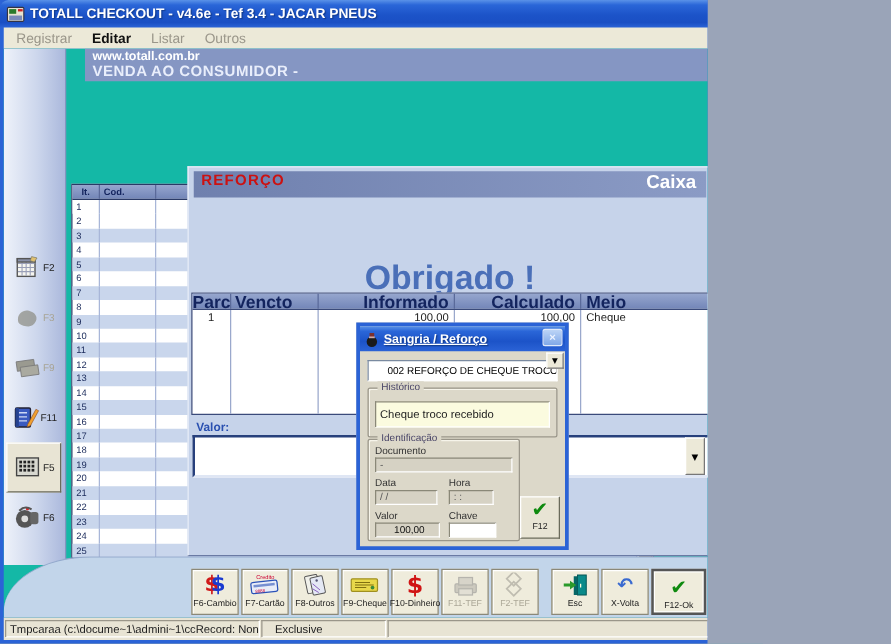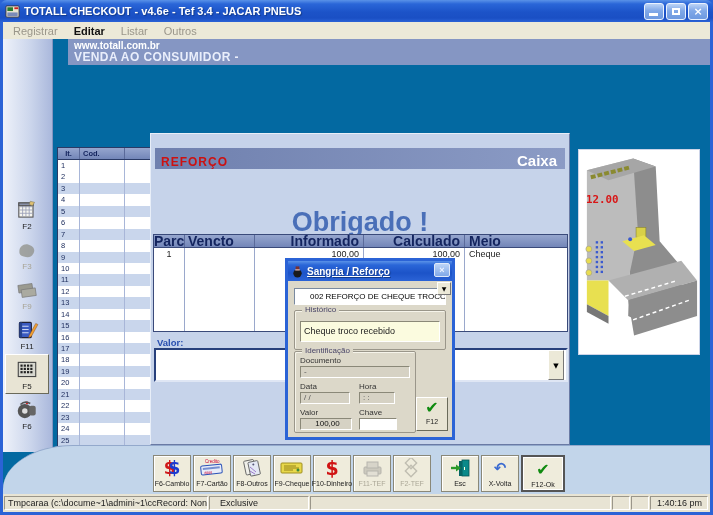--- a/index.html
+++ b/index.html
@@ -1,49 +1,49 @@
 <!DOCTYPE html>
 <html><head>
 <meta charset="utf-8">
 <style>
   * { margin:0; padding:0; box-sizing:border-box; }
   html,body { background:#9aa4b8; }
   body { font-family:"Liberation Sans", sans-serif; }
-  #app { position:relative; width:713px; height:515px; background:#2b63d6; overflow:hidden; }
+  #app { position:relative; width:566px; height:515px; background:#2b63d6; overflow:hidden; }
 
   
   #titlebar { position:absolute; left:0; top:0; width:713px; height:22px;
     background:linear-gradient(180deg,#5a92e8 0%,#2a66d8 18%,#1c53c8 55%,#1a4fc4 82%,#2b63d6 100%);
     border-radius:7px 7px 0 0; display:flex; align-items:center; }
   #app-icon { width:15px; height:15px; margin:0 4px 0 5px; }
   #title-text { color:#fff; font-weight:bold; font-size:11px; text-shadow:1px 1px 1px #123a8a; white-space:nowrap; }
   #win-buttons { position:absolute; right:5px; top:3px; display:flex; gap:2px; }
   .winbtn { width:20px; height:17px; border-radius:3px; border:1px solid #eaf2ff;
     background:linear-gradient(180deg,#bcd4f6,#80a8e8 45%,#6d99e0); position:relative; }
   .winbtn .bar { position:absolute; left:4px; bottom:3px; width:9px; height:3px; background:#fff; }
   .winbtn .box { position:absolute; left:5px; top:4px; width:8px; height:7px; border:2px solid #fff; }
   .winbtn .x { position:absolute; left:0; top:0; width:100%; text-align:center; color:#fff; font-weight:bold; font-size:11px; line-height:15px; font-family:"DejaVu Sans",sans-serif; }
 
   
   #menubar { position:absolute; left:3px; top:22px; width:707px; height:17px; background:#ece9d8; display:flex; align-items:center; padding-left:2px; }
   .menu-item { font-size:11px; padding:1px 8px; color:#9a968a; }
   .menu-item.active { color:#111; font-weight:bold; }
 
   
-  #content { position:absolute; left:3px; top:39px; width:707px; height:455px; background:#0369a1; overflow:hidden; }
+  #content { position:absolute; left:3px; top:39px; width:707px; height:455px; background:#14b8a6; overflow:hidden; }
 
   #band { position:absolute; left:65px; top:0; width:642px; height:26px; background:#8596c3; padding:1px 0 0 6px; }
   #band-url { font-size:10px; font-weight:bold; color:#ffffff; line-height:11px; }
   #band-mode { font-size:12px; font-weight:bold; color:#e9eefb; letter-spacing:.4px; line-height:13px; }
 
   
   #sidebar { position:absolute; left:0; top:0; width:50px; height:413px;
     background:linear-gradient(90deg,#eef2fa 0%,#ccd6ec 55%,#aab8dc 100%); border-right:1px solid #8494c0; }
   #sidebar-buttons { position:absolute; left:2px; top:155px; width:44px; display:flex; flex-direction:column; }
-  .sbtn { height:40px; display:flex; flex-direction:column; align-items:center; justify-content:center; }
+  .sbtn { height:40px; display:flex; flex-direction:row; align-items:center; justify-content:center; }
   .sbtn .sicon { width:24px; height:24px; }
   .sbtn .sicon svg { width:100%; height:100%; }
   .sbtn .slabel { font-size:8px; color:#222; line-height:9px; }
   .sbtn.disabled .slabel { color:#a8a494; }
   .sbtn.pressed { background:#e8e4d4; border:1px solid; border-color:#fff #6a6a5a #6a6a5a #fff; }
 
   
   #grid { position:absolute; left:54px; top:108px; width:466px; height:300px; background:#fff; border:1px solid #2a3a66; display:flex; flex-direction:column; }
   #grid-header { height:12px; display:flex; background:linear-gradient(180deg,#96a6ce,#7386b8); border-bottom:1px solid #2a3a66; }
   .gh { font-size:7.5px; font-weight:bold; color:#13245e; line-height:11px; border-right:1px solid #5a6a9a; }
@@ -61,22 +61,22 @@
   #grid-scrollbar { position:absolute; right:0; top:12px; bottom:0; width:13px; background:#cdd8ec; border-left:1px solid #8a9ac4; }
   #grid-scroll-down { position:absolute; left:0; bottom:0; width:12px; height:12px; background:#ece9d8; border:1px solid; border-color:#fff #777 #777 #fff; font-size:6px; line-height:10px; text-align:center; color:#111; font-family:"DejaVu Sans",sans-serif; }
 
   
   #right-panel { position:absolute; left:575px; top:110px; width:122px; height:206px; background:#fff; border:1px solid #ccd4e8; }
   #right-panel svg { width:100%; height:100%; }
 
   
   #reforco { position:absolute; left:147px; top:94px; width:420px; height:312px; background:#c6d3ea;
     border:1px solid #6a7aa4; border-top-color:#e8eef8; border-left-color:#e8eef8; }
-  #reforco-header { position:absolute; left:4px; top:14px; width:410px; height:21px;
-    background:linear-gradient(90deg,#6f80ae,#8b9bc5); display:flex; align-items:flex-end; }
+  #reforco-header { position:absolute; left:4px; top:3px; width:410px; height:21px;
+    background:linear-gradient(90deg,#6f80ae,#8b9bc5); display:flex; align-items:flex-start; }
   #reforco-title { color:#cc1111; font-weight:bold; font-size:12px; letter-spacing:1px; padding-left:6px; flex:1; }
   #reforco-caption { color:#fff; font-weight:bold; font-size:15px; padding-right:8px; }
   #reforco-message { position:absolute; left:0; top:36px; width:100%; text-align:center; font-size:27px; font-weight:bold; color:#4a6fb8;margin-top:37px; }
   #reforco-table { position:absolute; left:2px; top:100px; width:415px; height:98px; border:1px solid #3a4a7a; background:#fff; display:flex; flex-direction:column; }
   #rt-head { height:13px; display:flex; background:linear-gradient(180deg,#96a6ce,#7386b8); border-bottom:1px solid #3a4a7a; }
   .rt-h { font-size:14px; font-weight:bold; color:#13245e; line-height:12px; border-right:1px solid #5a6a9a; }
   #rt-body { flex:1; display:flex; }
   .rt-c { border-right:1px solid #9aa8cc; font-size:9px; color:#222; padding-top:1px; }
   .w0 { width:31px; text-align:center; }
   .w1 { width:70px; padding-left:3px; }

